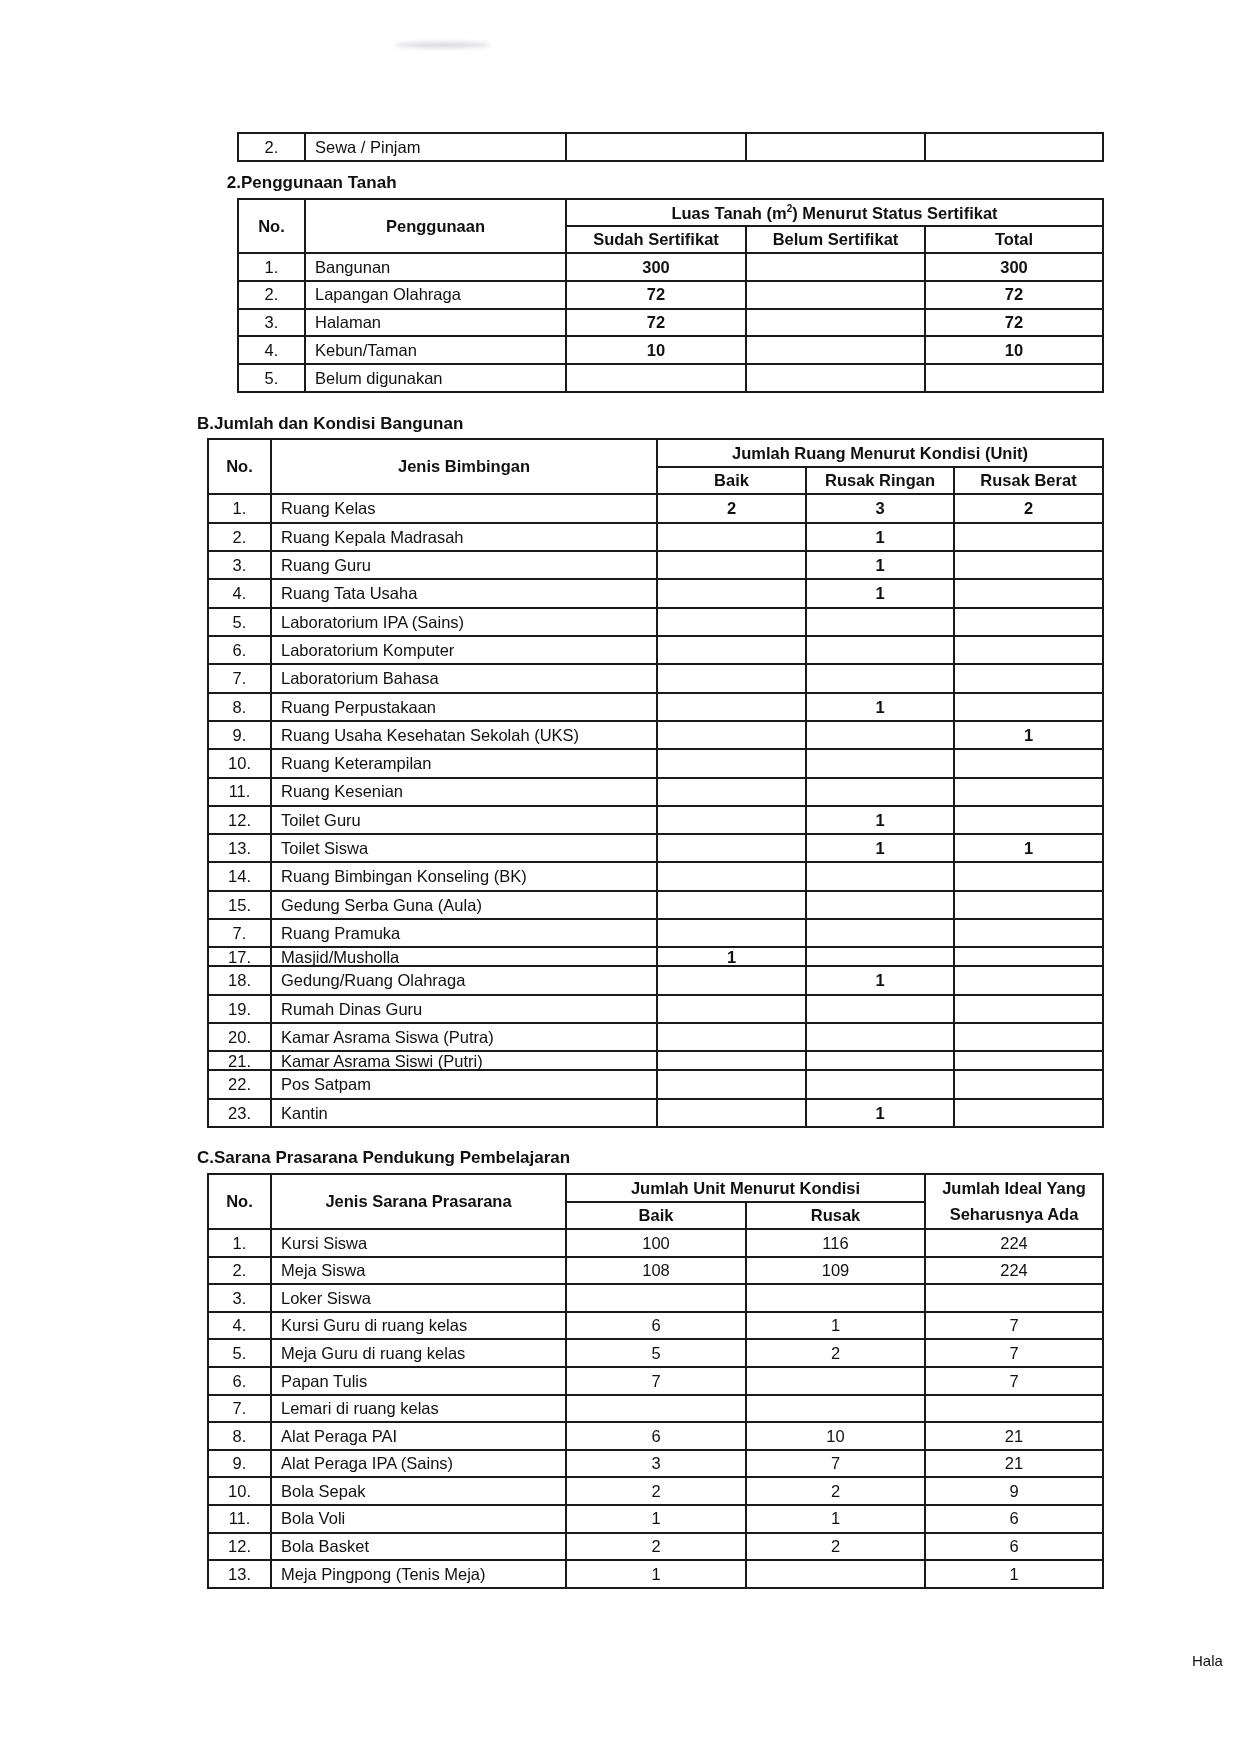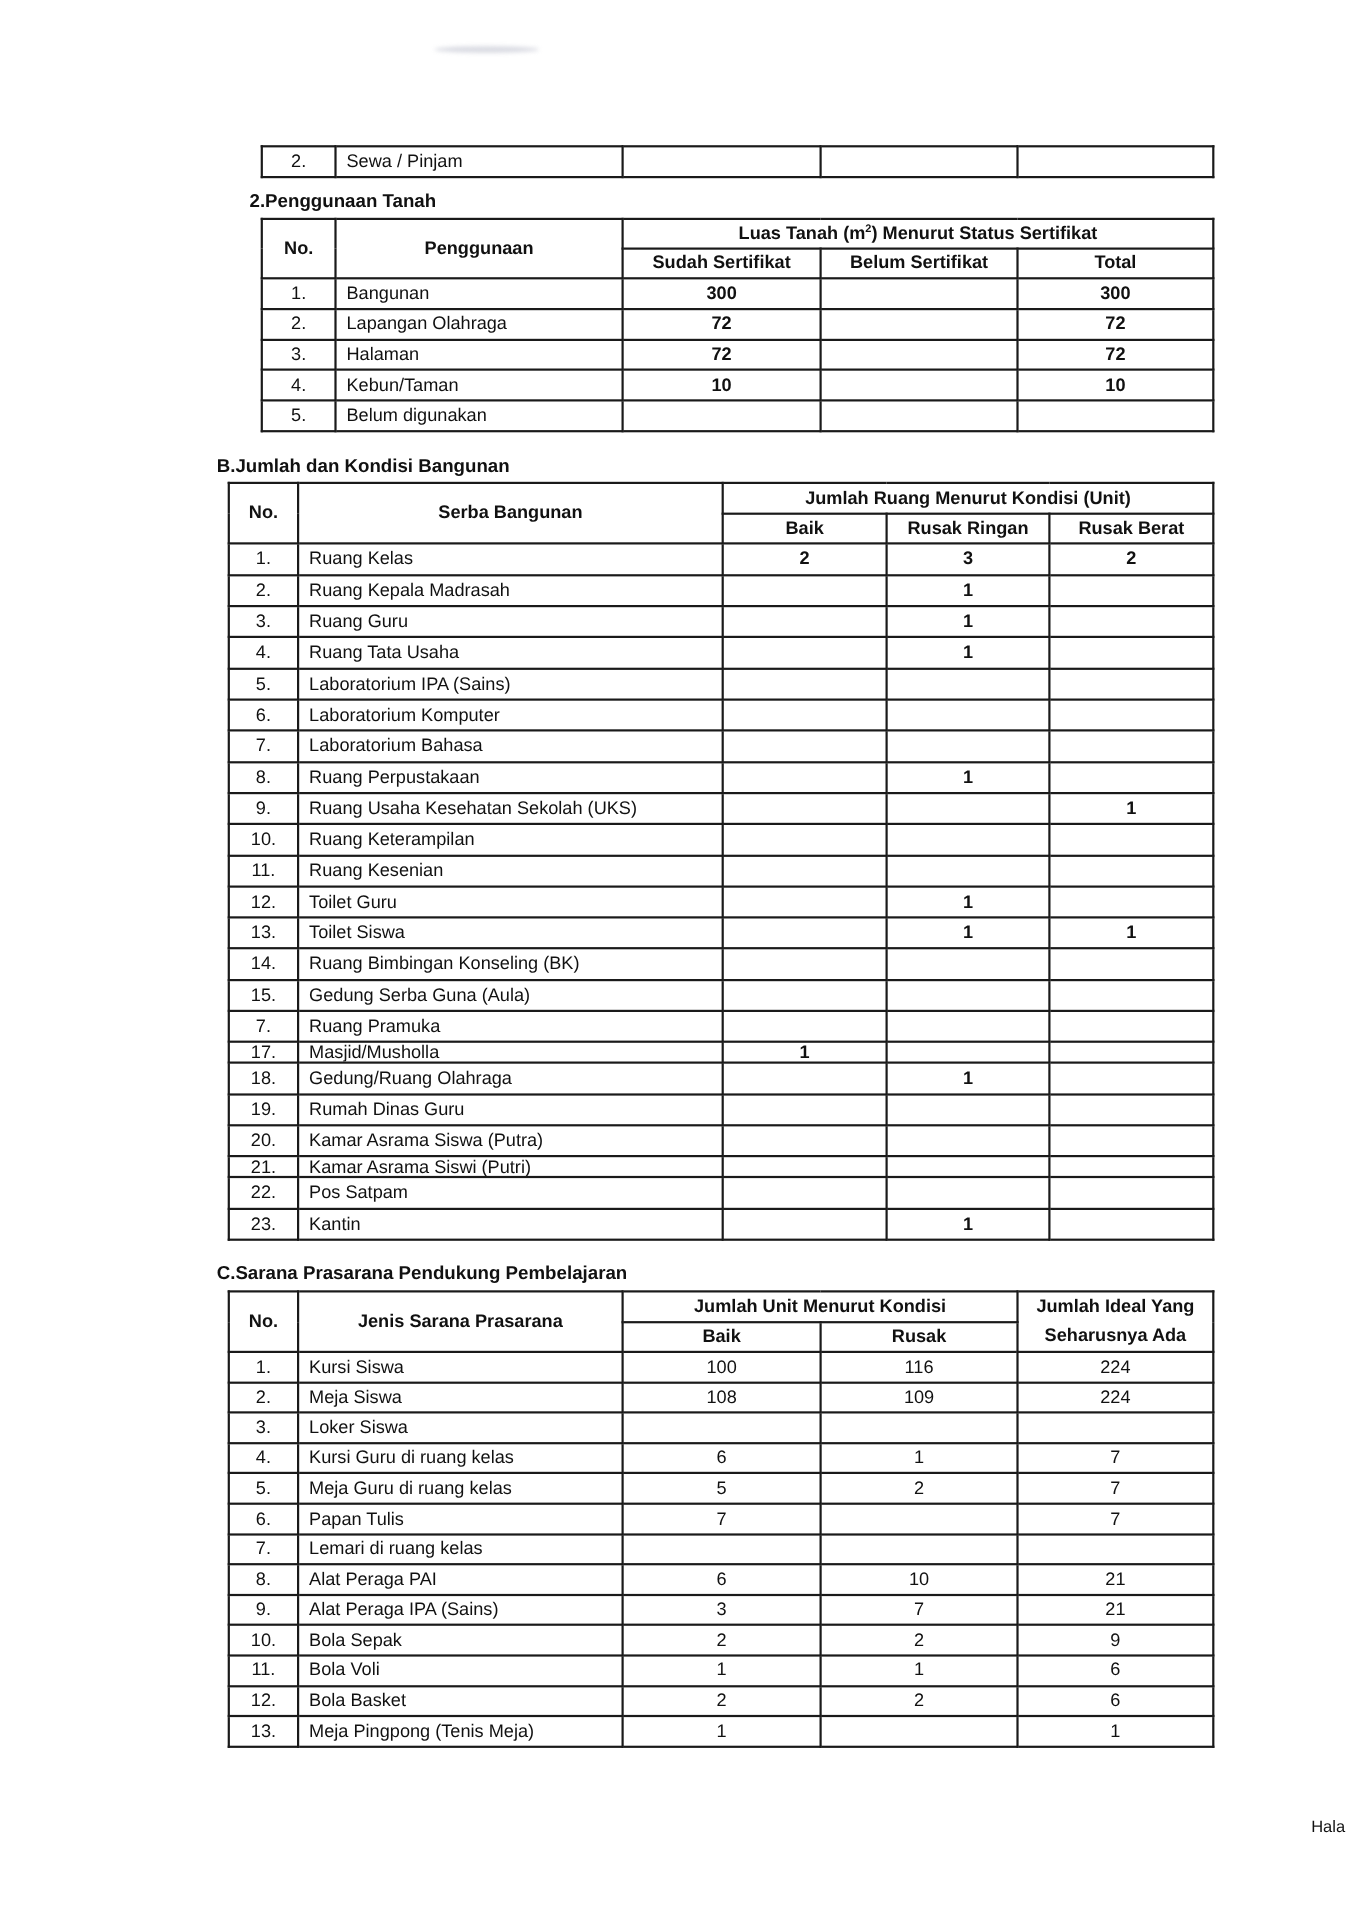--- a/index.html
+++ b/index.html
@@ -114,21 +114,21 @@
   <colgroup>
       <col style="width:63px">
       <col style="width:386px">
       <col style="width:149px">
       <col style="width:148px">
       <col style="width:149px">
     </colgroup>
   <tbody>
       <tr style="height:27px">
     <th rowspan="2">No.</th>
-    <th rowspan="2">Serba Bangunan</th>
+    <th rowspan="2">Jenis Bimbingan</th>
     <th colspan="3">Jumlah Ruang Menurut Kondisi (Unit)</th>
   </tr>
   <tr style="height:27px">
     <th>Baik</th>
     <th>Rusak Ringan</th>
     <th>Rusak Berat</th>
   </tr>
   </tbody>
     <tbody id="tbody-b">
       <tr style="height: 27.6px;">

